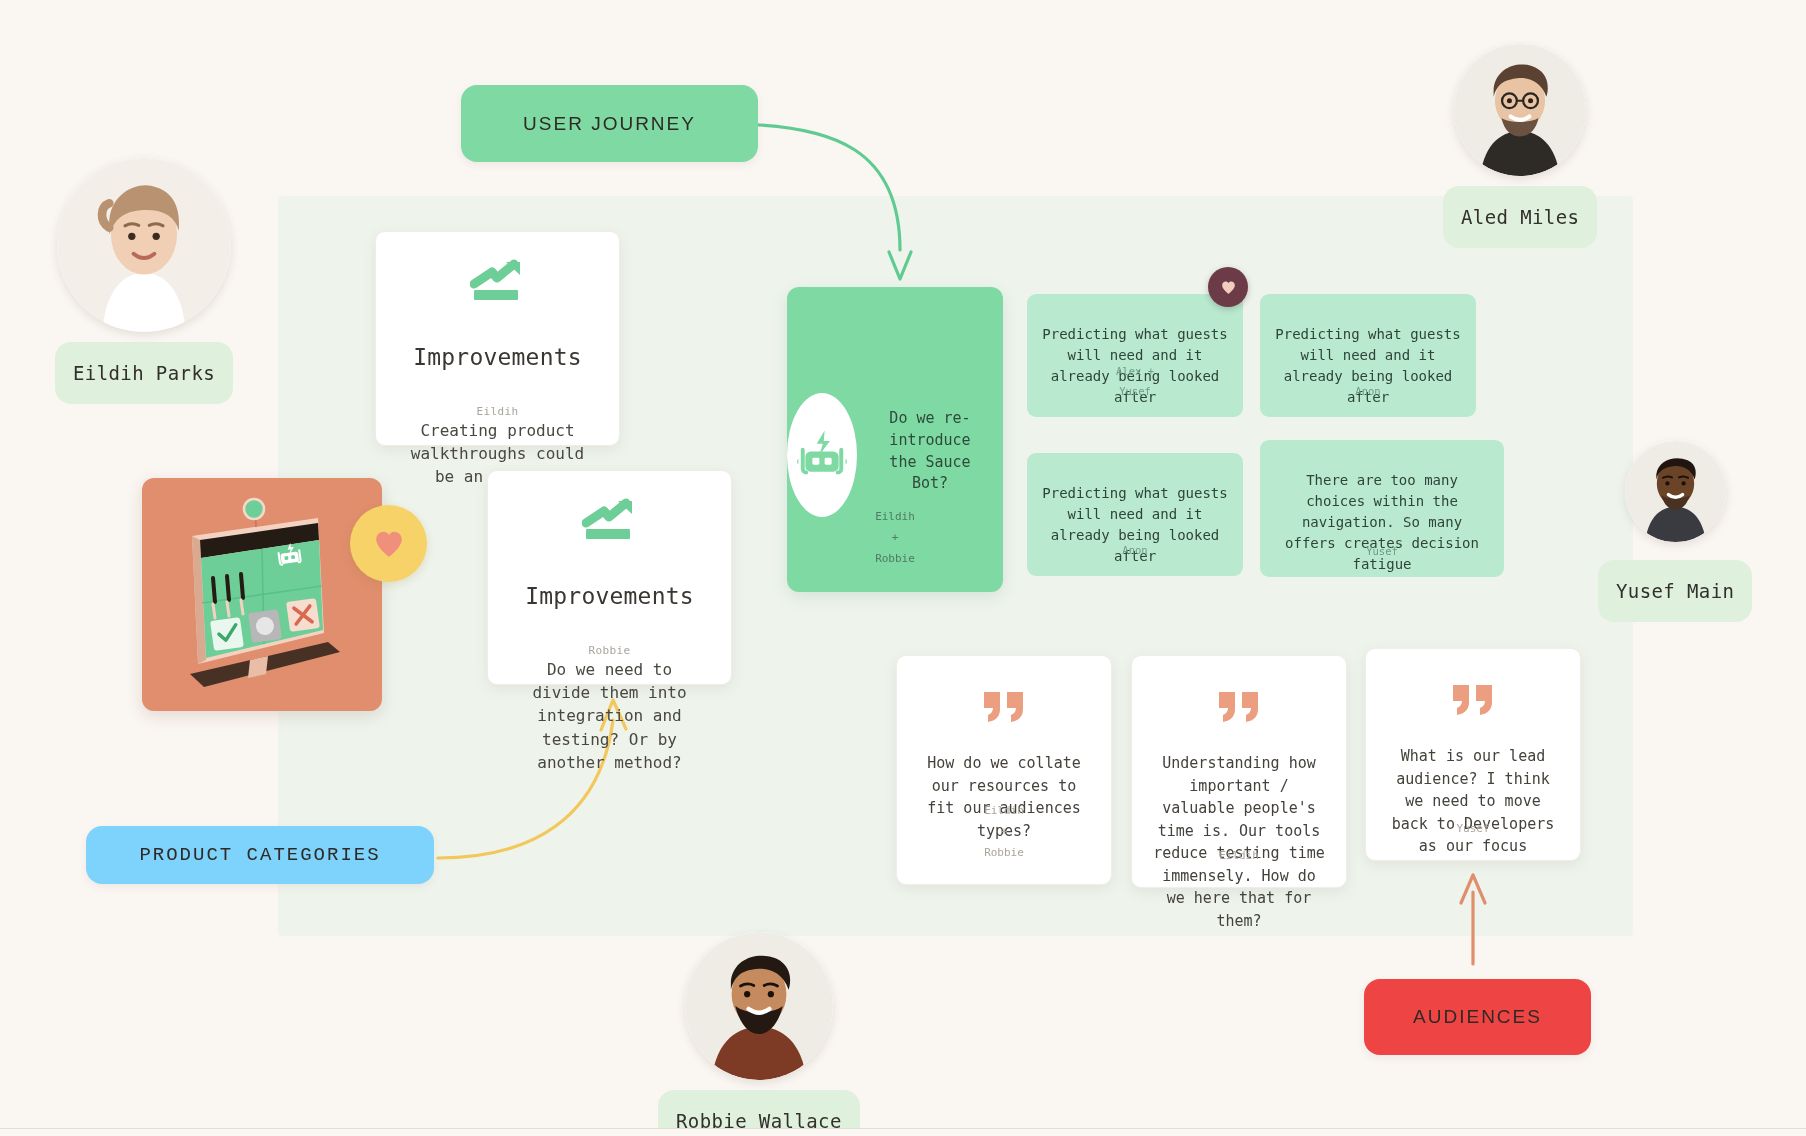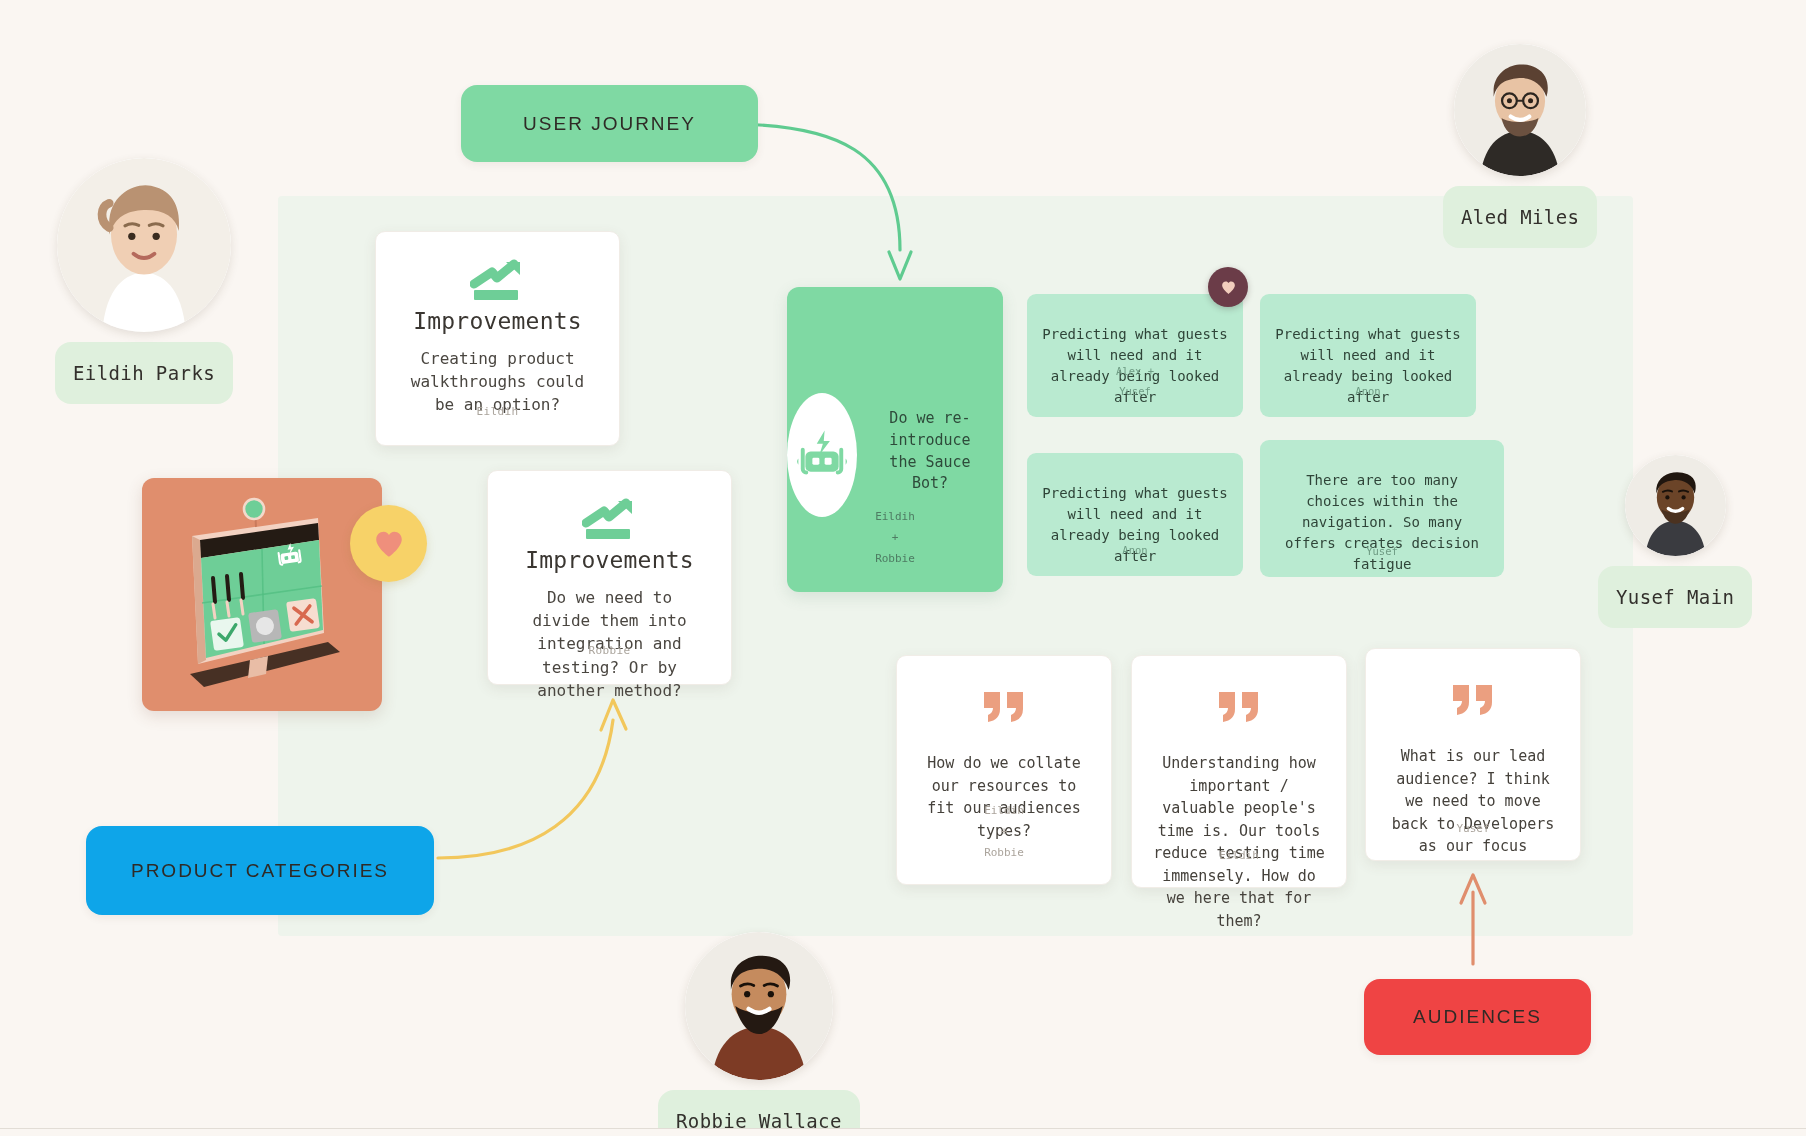--- a/index.html
+++ b/index.html
@@ -53,22 +53,23 @@
     font-size: 19px;
     color: #2f2a26;
     font-family: "Liberation Sans", sans-serif;
     box-shadow: 0 3px 8px rgba(80,60,40,0.07);
   }
   .pill-user-journey {
     left: 461px; top: 85px; width: 297px; height: 77px;
     background: #7fd9a3;
   }
   .pill-product-categories {
-    left: 86px; top: 826px; width: 348px; height: 89px;
-    background: #0ea5e9;
+    left: 86px; top: 826px; width: 348px; height: 58px;
+    background: #7dd3fc;
+    font-family: Liberation Mono, monospace;
   }
   .pill-audiences {
     left: 1364px; top: 968px; width: 227px; height: 76px;
     background: #ef4444;
     margin-top: 11px;
   }
 
   
   .avatar-group { position: absolute; display: flex; flex-direction: column; align-items: center; }
   .avatar-ring {
@@ -89,30 +90,31 @@
     color: #33302c;
     letter-spacing: 0.4px;
     white-space: nowrap;
     font-family: "DejaVu Sans Mono", monospace;
   }
 
   .ag-eildih { left: 55px; top: 158px; }
   .ag-eildih .avatar-ring { width: 174px; height: 174px; }
   .ag-aled   { left: 1443px; top: 44px; }
   .ag-aled .avatar-ring { width: 132px; height: 132px; }
-  .ag-yusef  { left: 1598px; top: 455px; }
+  .ag-yusef  { left: 1598px; top: 441px; gap: 8px; }
   .ag-yusef .avatar-ring { width: 101px; height: 101px; }
   .ag-robbie { left: 658px; top: 932px; }
   .ag-robbie .avatar-ring { width: 148px; height: 148px; }
 
   
   .card {
     position: absolute;
     border-radius: 10px;
     box-shadow: 0 4px 14px rgba(90,70,50,0.09);
+    gap: 36px;
   }
   .card-white {
     background: #ffffff;
     border: 1px solid #f0ece6;
     display: flex;
     flex-direction: column;
     align-items: center;
   }
   .card-title {
     font-size: 23px;

